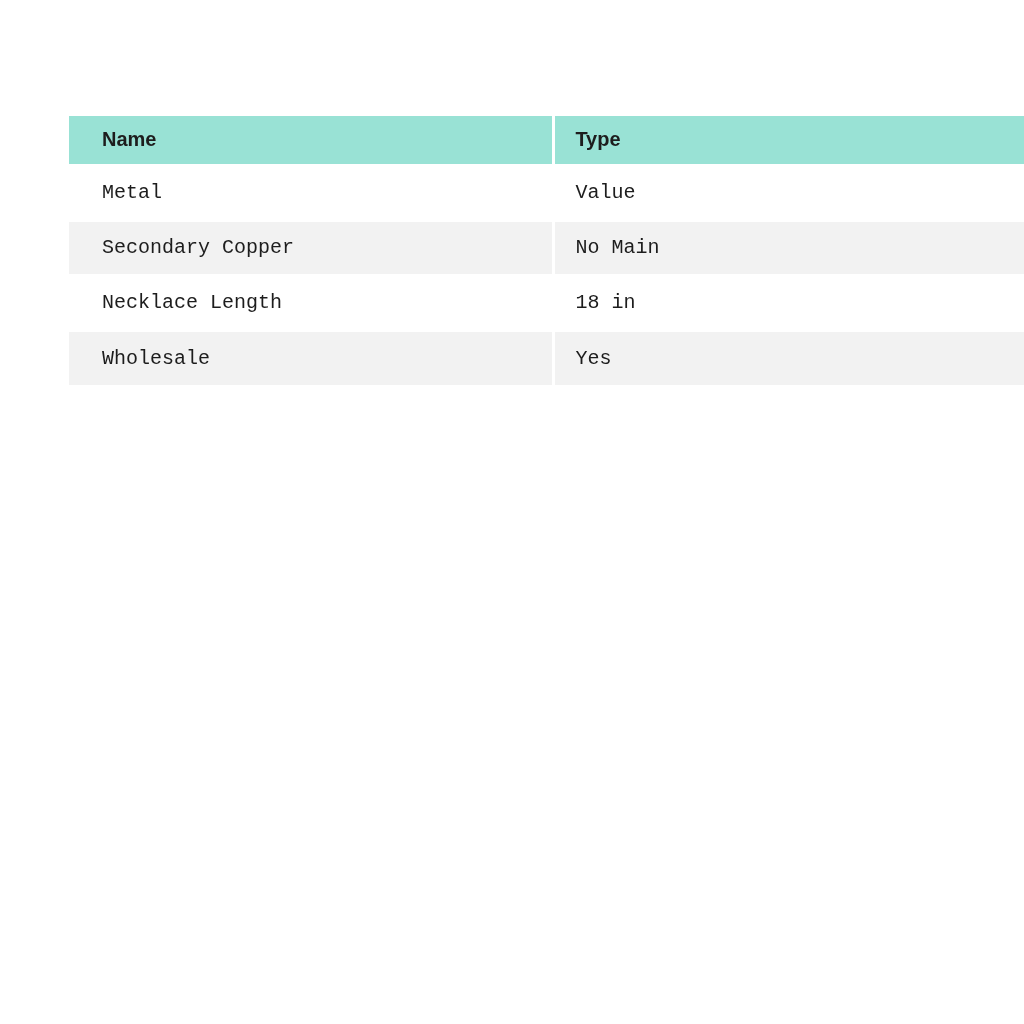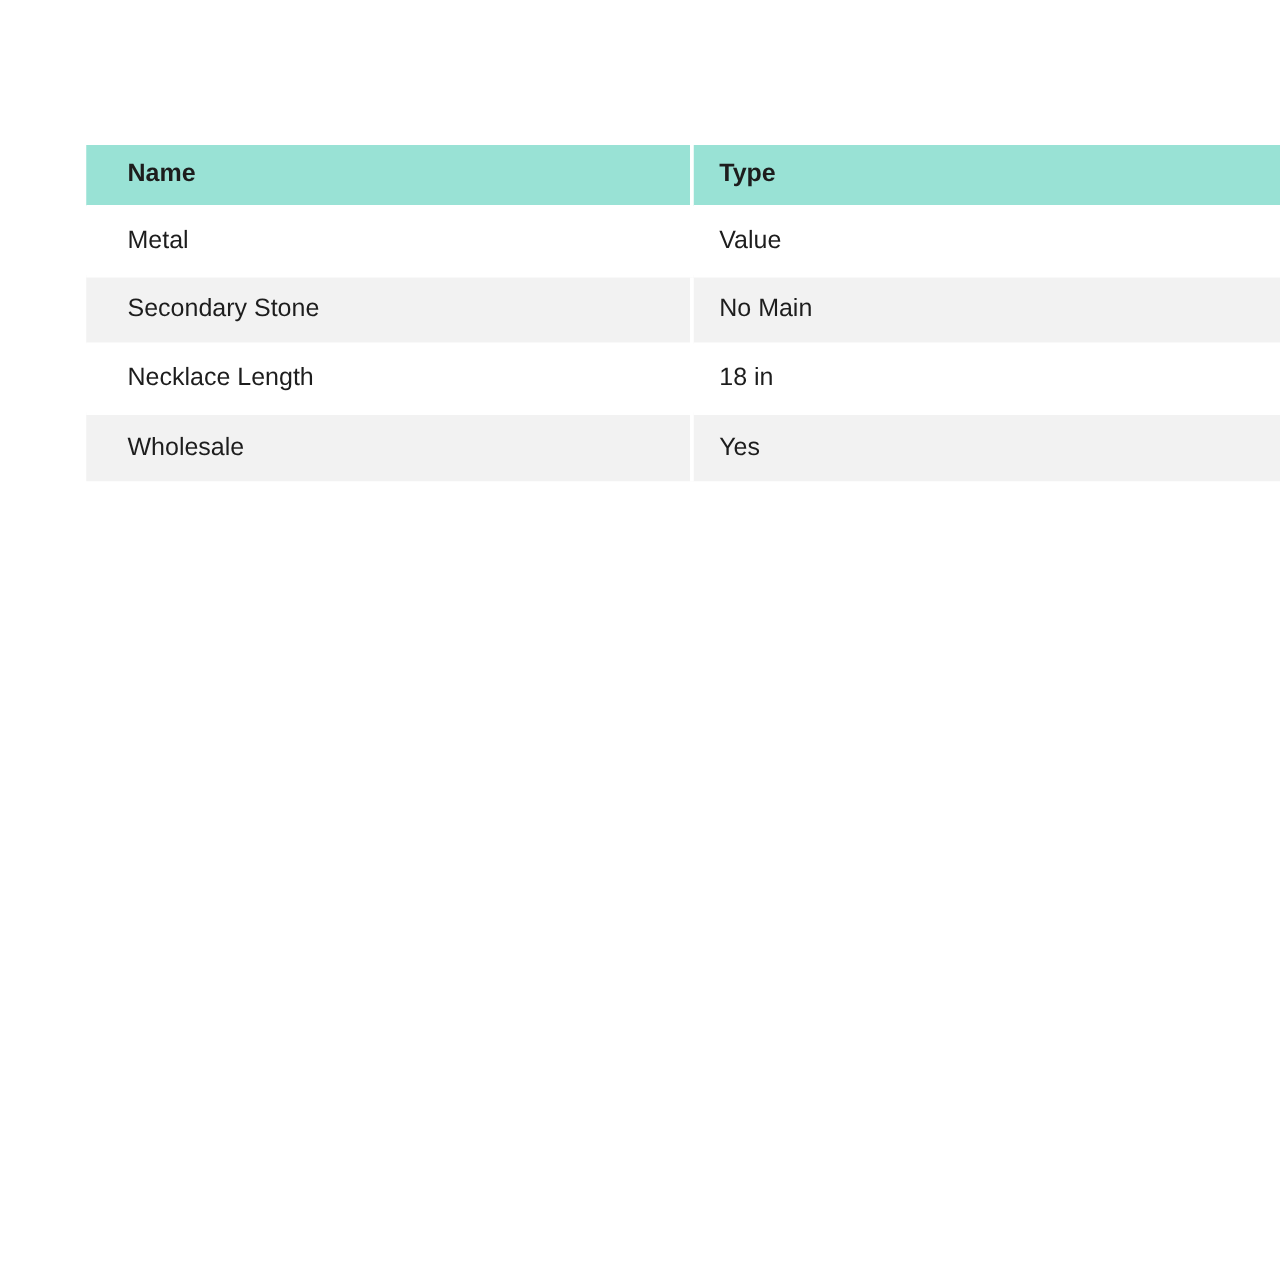--- a/index.html
+++ b/index.html
@@ -36,20 +36,21 @@
     height:49px;
     font-weight:600;
     text-align:left;
     vertical-align:middle;
   }
   tbody td{
     height:55px;
     border-top:3px solid var(--divider);
     vertical-align:middle;
     font-weight:400;
+    font-family:Liberation Mono, monospace;
   }
   th:nth-child(2), td:nth-child(2){
     border-left:3px solid var(--divider);
   }
   th:first-child, td:first-child{
     padding-left:33px;
   }
   th:nth-child(2), td:nth-child(2){
     padding-left:20px;
   }
@@ -70,21 +71,21 @@
         <th>Name</th>
         <th>Type</th>
       </tr>
     </thead>
     <tbody>
         <tr>
         <td>Metal</td>
         <td>Value</td>
       </tr>
         <tr>
-        <td>Secondary Stone</td>
+        <td>Secondary Copper</td>
         <td>No Main</td>
       </tr>
         <tr>
         <td>Necklace Length</td>
         <td>18 in</td>
       </tr>
         <tr>
         <td>Wholesale</td>
         <td>Yes</td>
       </tr>

